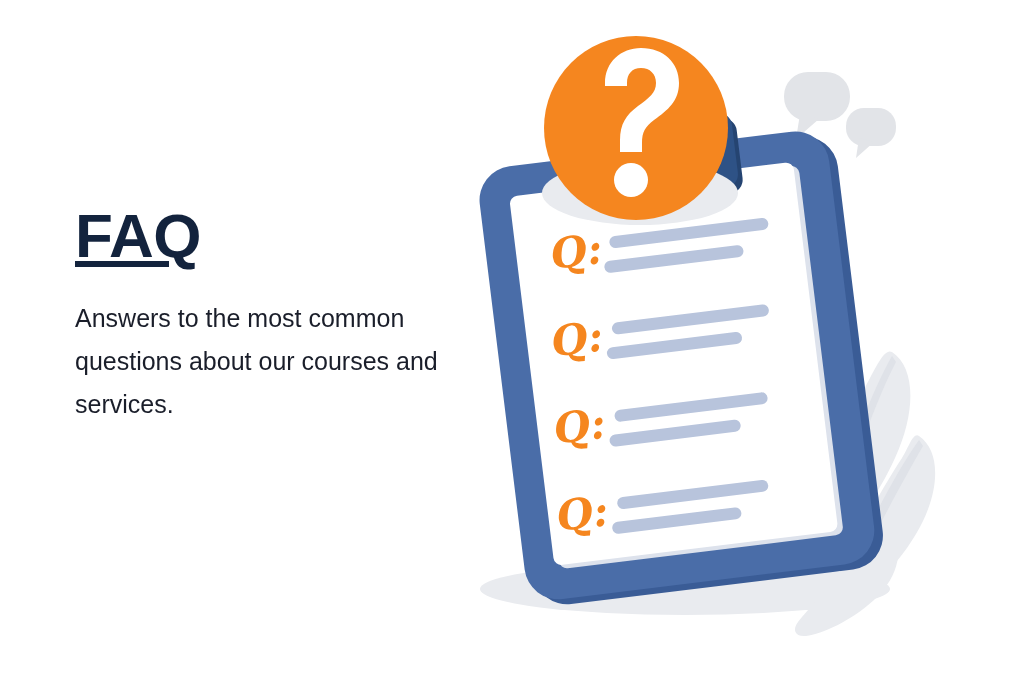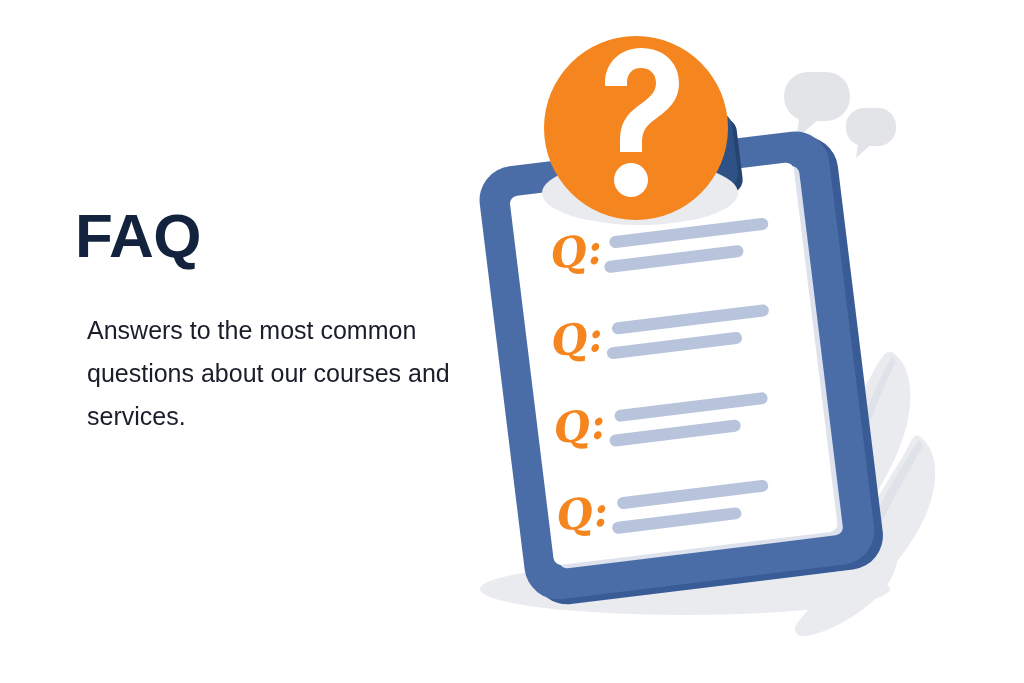--- a/index.html
+++ b/index.html
@@ -27,23 +27,24 @@
     width: 400px;
   }
   #page-title {
     margin: 0;
     font-family: "Liberation Sans", sans-serif;
     font-size: 62px;
     line-height: 1.0;
     font-weight: 700;
     letter-spacing: -0.5px;
     color: #13233D;
+    text-decoration: underline;
   }
   #page-subtitle {
-    margin: 12px;
+    margin: 0;
     padding-top: 30px;
     font-family: "Liberation Sans", sans-serif;
     font-size: 25px;
     line-height: 1.72;
     font-weight: 400;
     color: #1A1E2A;
     width: 395px;
   }
 
   

